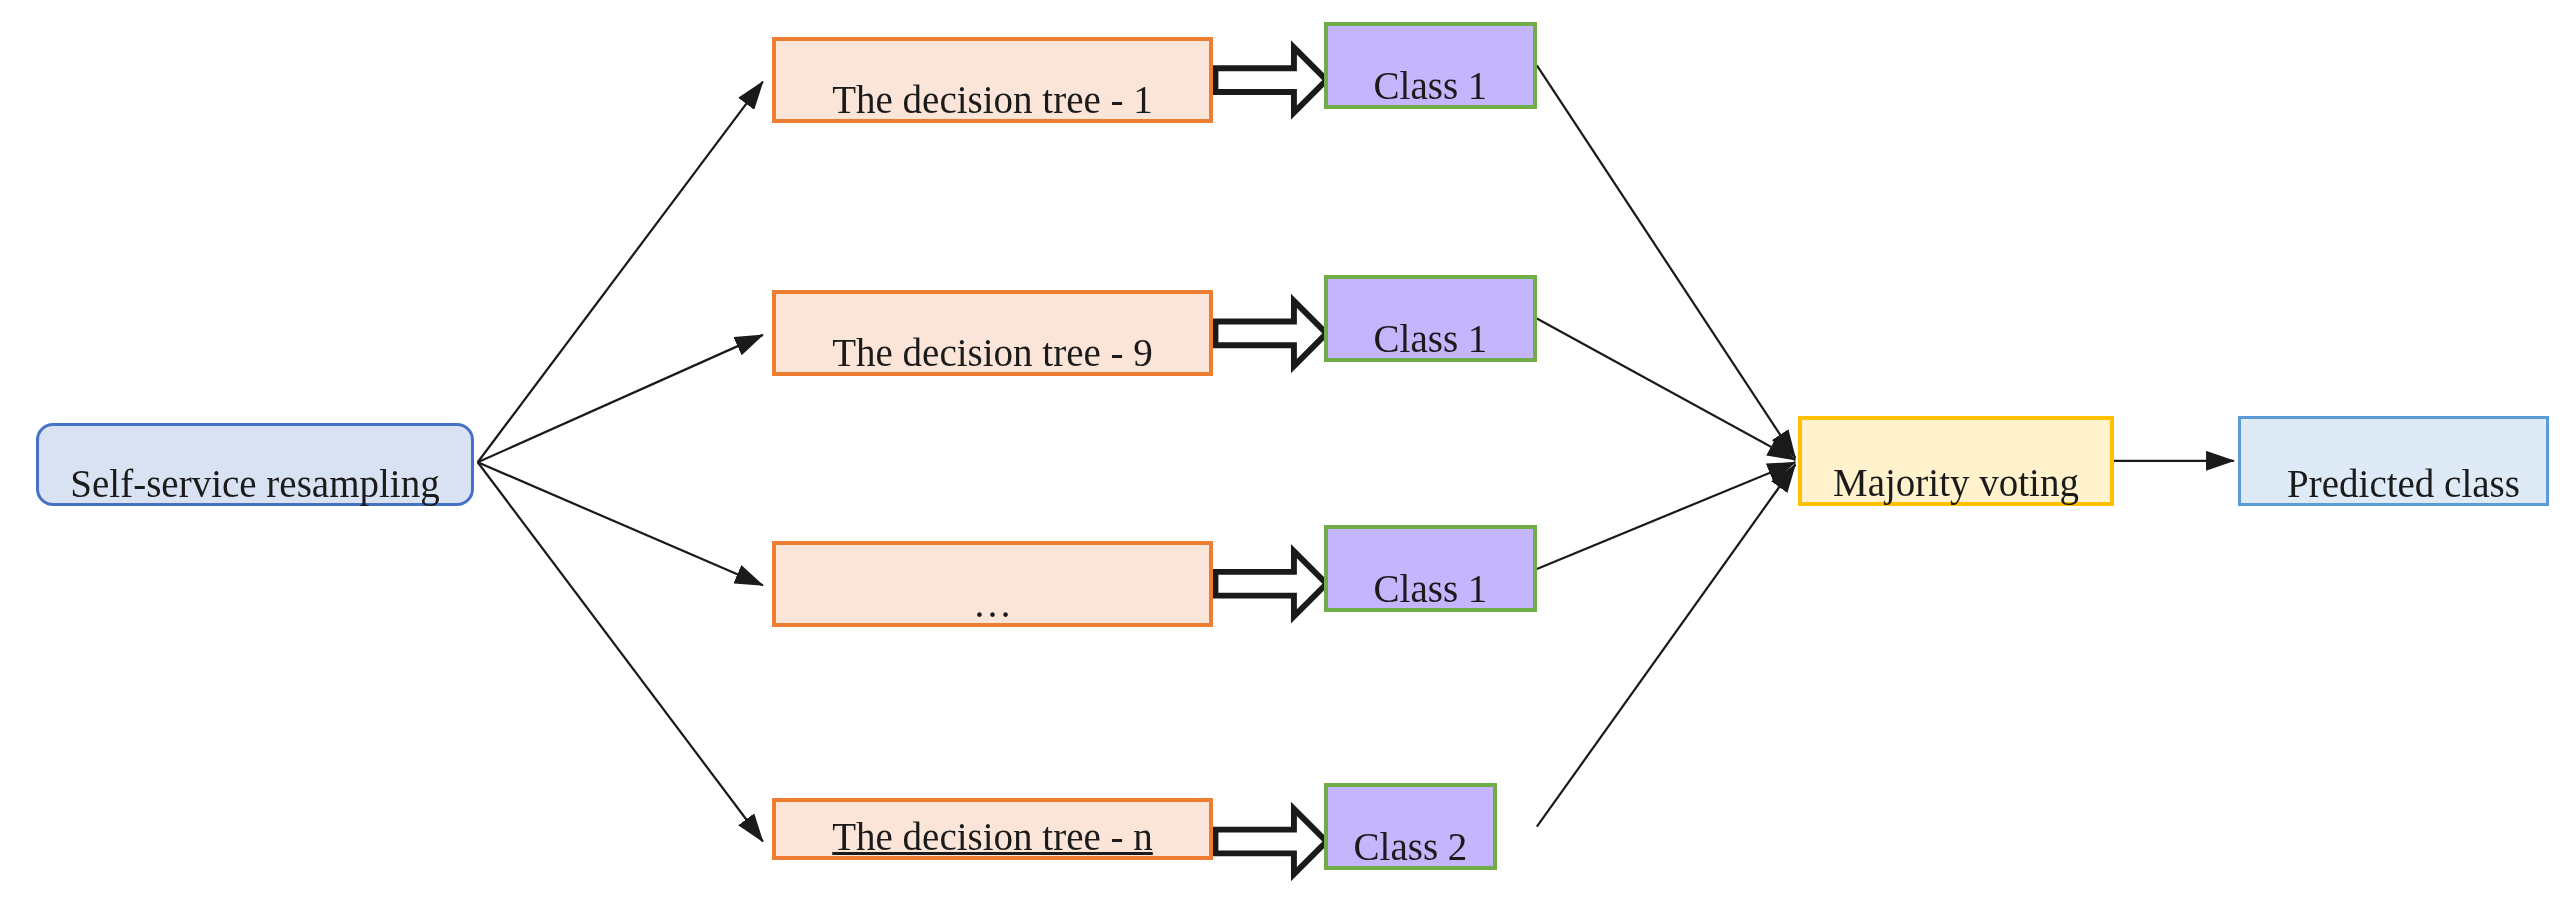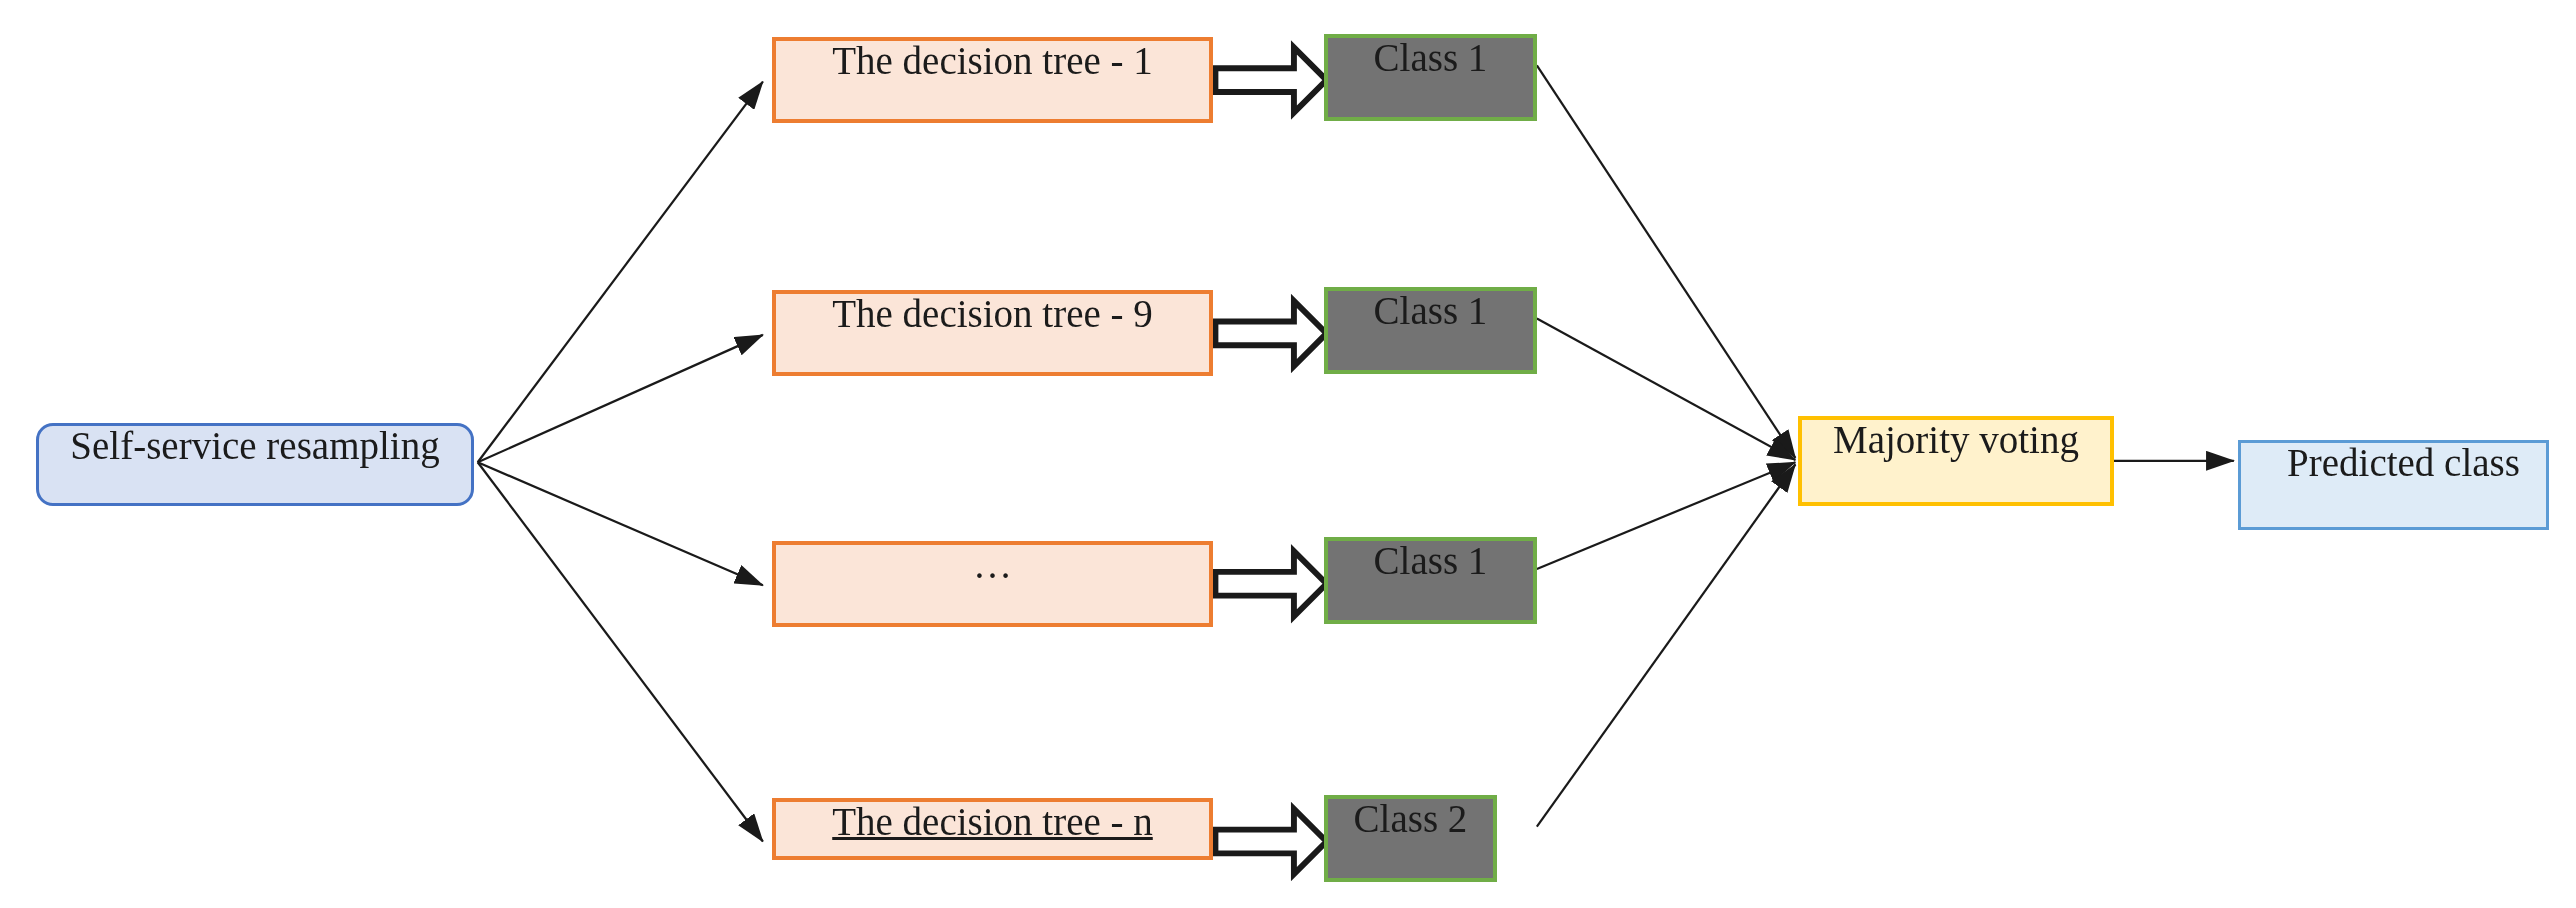--- a/index.html
+++ b/index.html
@@ -19,47 +19,47 @@
     position: absolute;
     left: 0;
     top: 0;
     width: 2576px;
     height: 909px;
   }
   .node {
     position: absolute;
     box-sizing: border-box;
     display: flex;
-    align-items: flex-start;
+    align-items: flex-end;
     justify-content: center;
     font-size: 39px;
     line-height: 1;
     color: #1b1b1b;
     white-space: nowrap;
     text-align: center;
   }
   
   .node-blue      { background: #d9e2f3; border: 3.7px solid #4472c4; }
   .node-orange    { background: #fbe5d8; border: 4.4px solid #ed7d31; }
-  .node-green     { background: #737373; border: 4.4px solid #70ad47; margin-top: 12px; }
+  .node-green     { background: #c4b5fd; border: 4.4px solid #70ad47; }
   .node-yellow    { background: #fff2cc; border: 4.4px solid #ffc000; }
   .node-lightblue { background: #deebf7; border: 3.7px solid #5b9bd5; }
 
   
   .n-resampling { left: 36px;   top: 423px;  width: 438px; height: 83px; border-radius: 17px; }
   .n-tree1      { left: 772px; top: 37px;   width: 441px; height: 86px; }
   .n-tree2      { left: 772px; top: 290px;  width: 441px; height: 86px; }
   .n-tree3      { left: 772px; top: 541px;  width: 441px; height: 86px; }
   .n-tree4      { left: 772px; top: 798px; width: 441px; height: 62px; text-decoration: underline; }
   .n-class1     { left: 1324px; top: 21.5px;   width: 213px; height: 87px; }
   .n-class2     { left: 1324px; top: 275px;  width: 213px; height: 87px; }
   .n-class3     { left: 1324px; top: 525px;  width: 213px; height: 87px; }
   .n-class4     { left: 1324px; top: 783px; width: 173px; height: 87px; }
   .n-voting     { left: 1798px; top: 416px;  width: 316px; height: 90px; font-family: Liberation Serif, serif; }
-  .n-predicted  { left: 2238px; top: 440px;  width: 311px; height: 90px; padding-left: 20px; }
+  .n-predicted  { left: 2238px; top: 416px;  width: 311px; height: 90px; padding-left: 20px; }
 </style>
 </head>
 <body>
 
 <div class="canvas">
 
   <svg class="connectors" viewBox="0 0 3478 1227" xmlns="http://www.w3.org/2000/svg">
     <defs>
       <marker id="head" markerWidth="13" markerHeight="9" refX="12.5" refY="4.5" orient="auto" markerUnits="strokeWidth">
         <path d="M0,0 L13,4.5 L0,9 Z" fill="#1a1a1a"></path>

